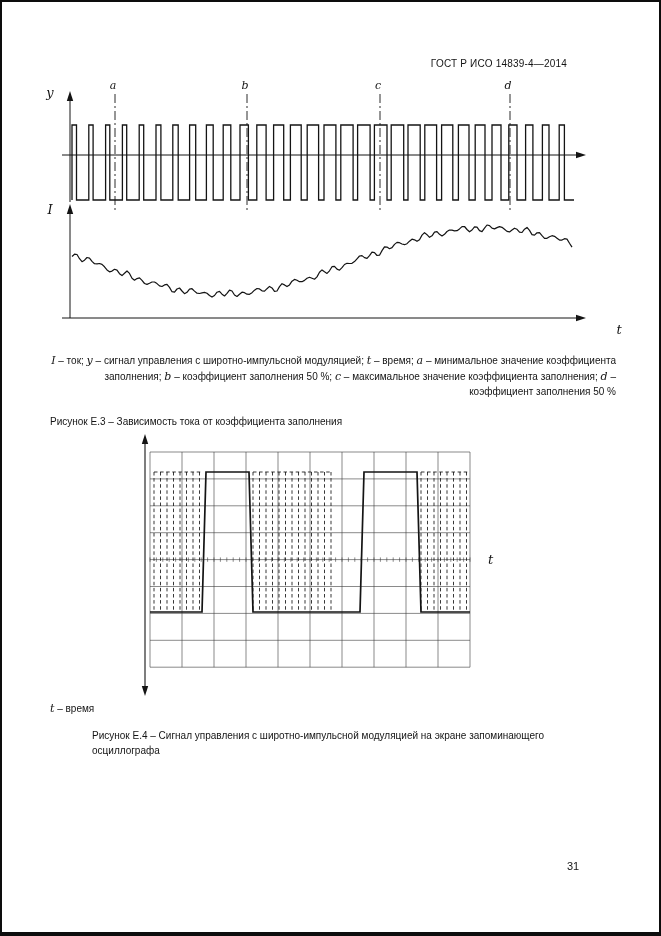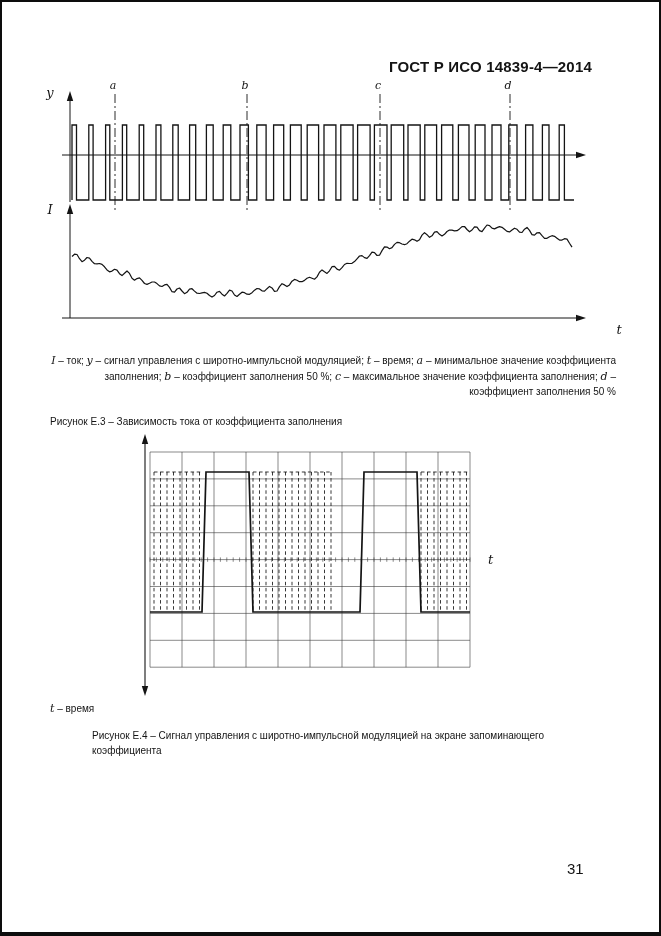--- a/index.html
+++ b/index.html
@@ -10,42 +10,42 @@
     color:#141414;
   }
   .page {
     position:relative; width:661px; height:936px;
     background:#ffffff;
     border:2px solid #0d0d0d;
     border-bottom-width:4px;
     overflow:hidden;
   }
   .header {
-    position:absolute; top:56px; right:67px;
-    font-size:15px; font-weight:bold; letter-spacing:0.2px;
+    position:absolute; top:56px; right:92px;
+    font-size:10px; font-weight:normal; letter-spacing:0.2px;
   }
   .fig { position:absolute; left:0; }
   #fig-e3-svg { top:78px; }
   #fig-e4-svg { top:428px; }
   .legend {
     position:absolute; top:351px; left:48px; width:566px;
     text-align:right; font-size:10px; line-height:1.45;
   }
   .var {
     font-family:"DejaVu Serif", serif;
     font-style:italic; font-size:11px;
   }
   .caption {
     position:absolute; text-align:left; font-size:10px;
   }
   #cap-e3 { top:414px; left:48px; width:566px; }
   #cap-e4t { top:700px; left:48px; width:566px; }
   #cap-e4 { top:726px; left:90px; width:480px; line-height:1.5; }
   .pagenum {
-    position:absolute; top:858px; left:565px; font-size:15px;
+    position:absolute; top:858px; left:565px; font-size:11px;
   }
 </style>
 </head>
 <body>
 
 <div class="page">
 
   <div class="header">ГОСТ Р ИСО 14839-4—2014</div>
 
   <svg id="fig-e3-svg" class="fig" width="661" height="268">
@@ -192,17 +192,17 @@
         <line x1="451.5" y1="42" x2="451.5" y2="182"></line>
         <line x1="458" y1="42" x2="458" y2="182"></line>
         <line x1="464.5" y1="42" x2="464.5" y2="182"></line>
         <line x1="419" y1="42" x2="466" y2="42"></line>
       </g>
       <text x="486" y="133.6" text-anchor="start" fill="#141414" style="font:italic 13px 'DejaVu Serif',serif">t</text>
     </svg>
 
   <p class="caption" id="cap-e4t"><span class="var">t</span><span> – время</span></p>
 
-  <p class="caption" id="cap-e4">Рисунок Е.4 – Сигнал управления с широтно-импульсной модуляцией на экране запоминающего коэффициента</p>
+  <p class="caption" id="cap-e4">Рисунок Е.4 – Сигнал управления с широтно-импульсной модуляцией на экране запоминающего осциллографа</p>
 
   <div class="pagenum">31</div>
 
 </div>
 
 </body></html>

